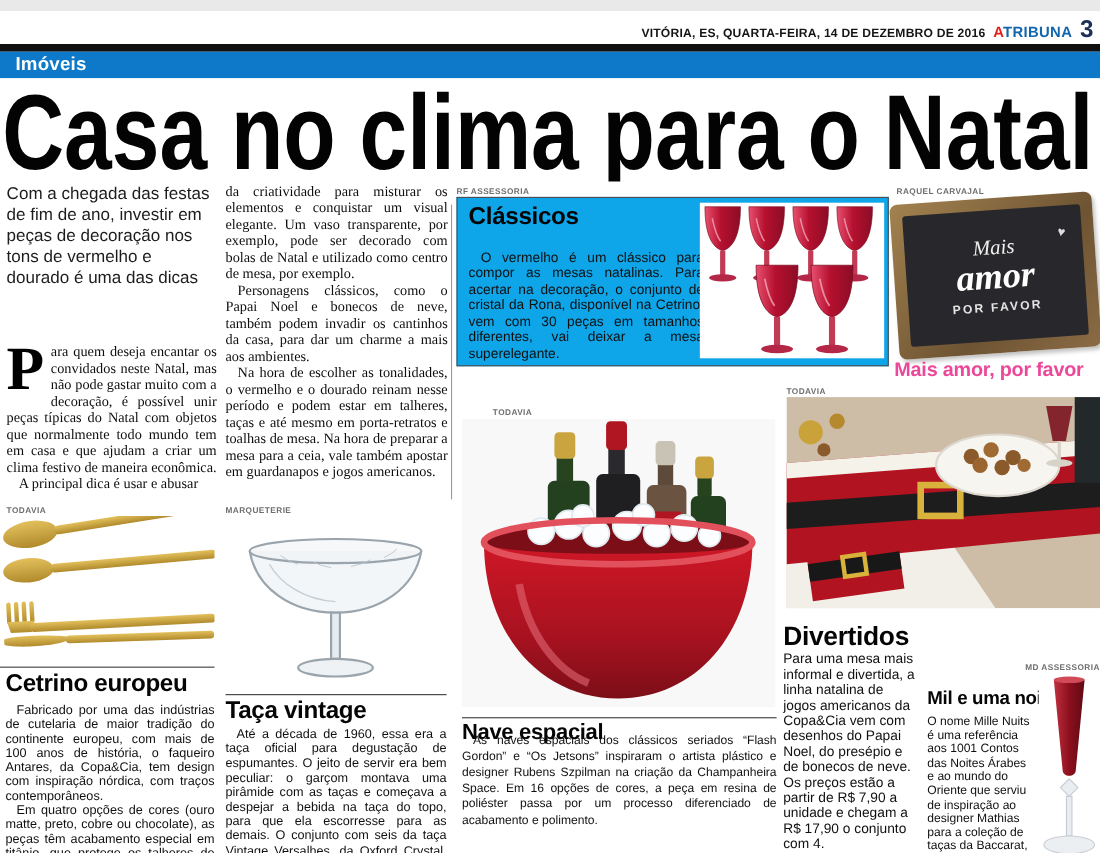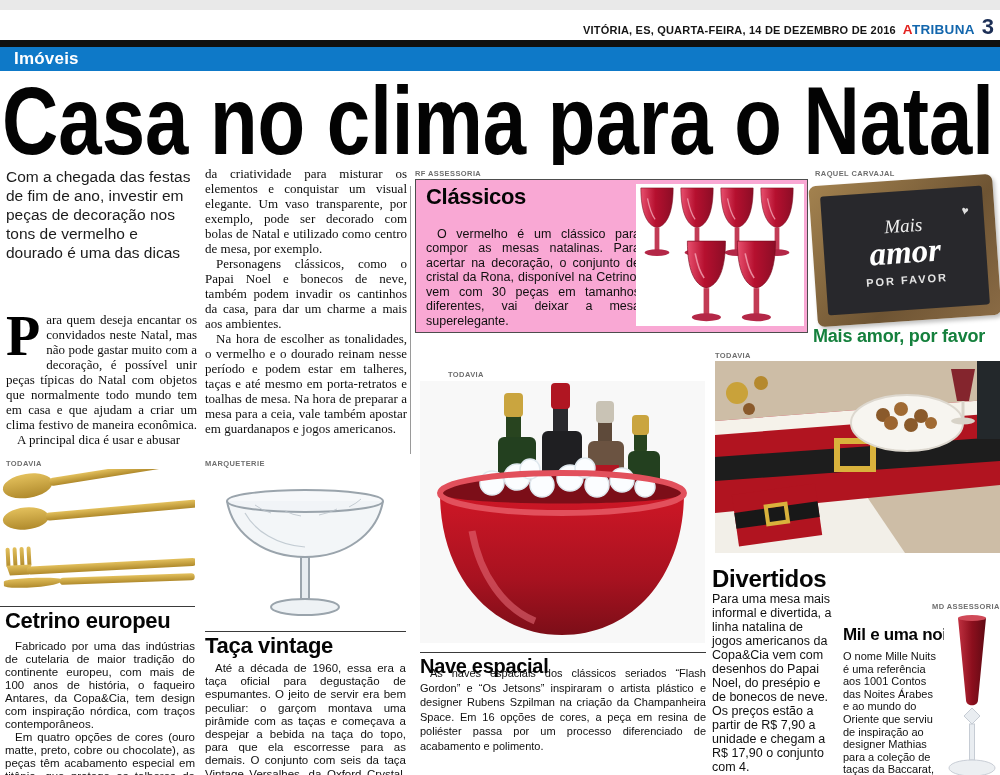--- a/index.html
+++ b/index.html
@@ -30,37 +30,37 @@
   .col2{top:156px;left:205px;width:202px;}
   .dropcap{float:left;font-family:"Liberation Serif",serif;font-weight:700;font-size:56px;line-height:44px;padding:2px 6px 0 0;color:#000;}
 
   .vrule{left:410px;top:176px;width:1px;height:268px;background:#9a9a9a;}
   .rule{height:1px;background:#3a3a3a;}
 
   .credit{font-size:7.5px;font-weight:700;color:#6e6e6e;letter-spacing:.4px;white-space:nowrap;}
   .r{}
 
   
-  .cl-box{top:169px;left:415px;width:391px;height:152px;border:1px solid #4d4d4d;background:#f9a8d4;text-decoration:underline;}
+  .cl-box{top:169px;left:415px;width:391px;height:152px;border:1px solid #4d4d4d;background:#0ea5e9;text-decoration:underline;}
   .cl-title{position:absolute;top:4px;left:10px;font-weight:700;font-size:22px;letter-spacing:-.3px;color:#050505;}
   .cl-body{position:absolute;top:34px;left:10px;width:214px;font-size:12.5px;line-height:14.6px;text-align:justify;color:#101010;}
   .cl-body .ind{text-indent:11px;}
   .cl-glasses{position:absolute;top:4px;right:3px;}
 
   
   .chalk-wrap{top:170px;left:813px;width:184px;height:141px;}
   .chalk-frame{position:absolute;inset:0;transform:rotate(-4deg);background:linear-gradient(135deg,#a3824f,#6e5433 60%,#8a6b45);
                border-radius:7px;padding:11px;box-sizing:border-box;box-shadow:2px 3px 4px rgba(0,0,0,.25);}
   .chalk-inner{width:100%;height:100%;background:#28282c;border-radius:3px;display:flex;flex-direction:column;
                align-items:center;justify-content:center;gap:1px;}
   .chalk1{font-family:"Liberation Serif",serif;font-style:italic;font-size:19px;color:#efefef;line-height:1;}
   .chalk2{font-family:"Liberation Serif",serif;font-style:italic;font-weight:700;font-size:33px;color:#fff;line-height:1;}
   .chalk3{font-size:11px;font-weight:700;letter-spacing:2px;color:#e4e4e4;text-transform:uppercase;margin-top:4px;}
   .chalk-heart{position:absolute;right:26px;top:28px;color:#dedede;font-size:12px;transform:rotate(14deg);}
-  .board-caption{top:316px;left:813px;font-weight:700;font-size:18px;letter-spacing:-.2px;color:#15803d;}
+  .board-caption{top:316px;left:813px;font-weight:700;font-size:18px;letter-spacing:-.2px;color:#ec4899;}
 
   
   .sec-title{font-weight:700;letter-spacing:-.3px;color:#050505;line-height:1;}
   .sans-body{color:#101010;}
   .sans-body p{margin:0;}
   .sans-body .ind{text-indent:10px;}
 
   .faq-title{top:600px;left:5px;font-size:22px;}
   .faq-body{top:630px;left:5px;width:190px;font-size:11.5px;line-height:13px;text-align:justify;}
   .taca-title{top:625px;left:205px;font-size:22px;}

